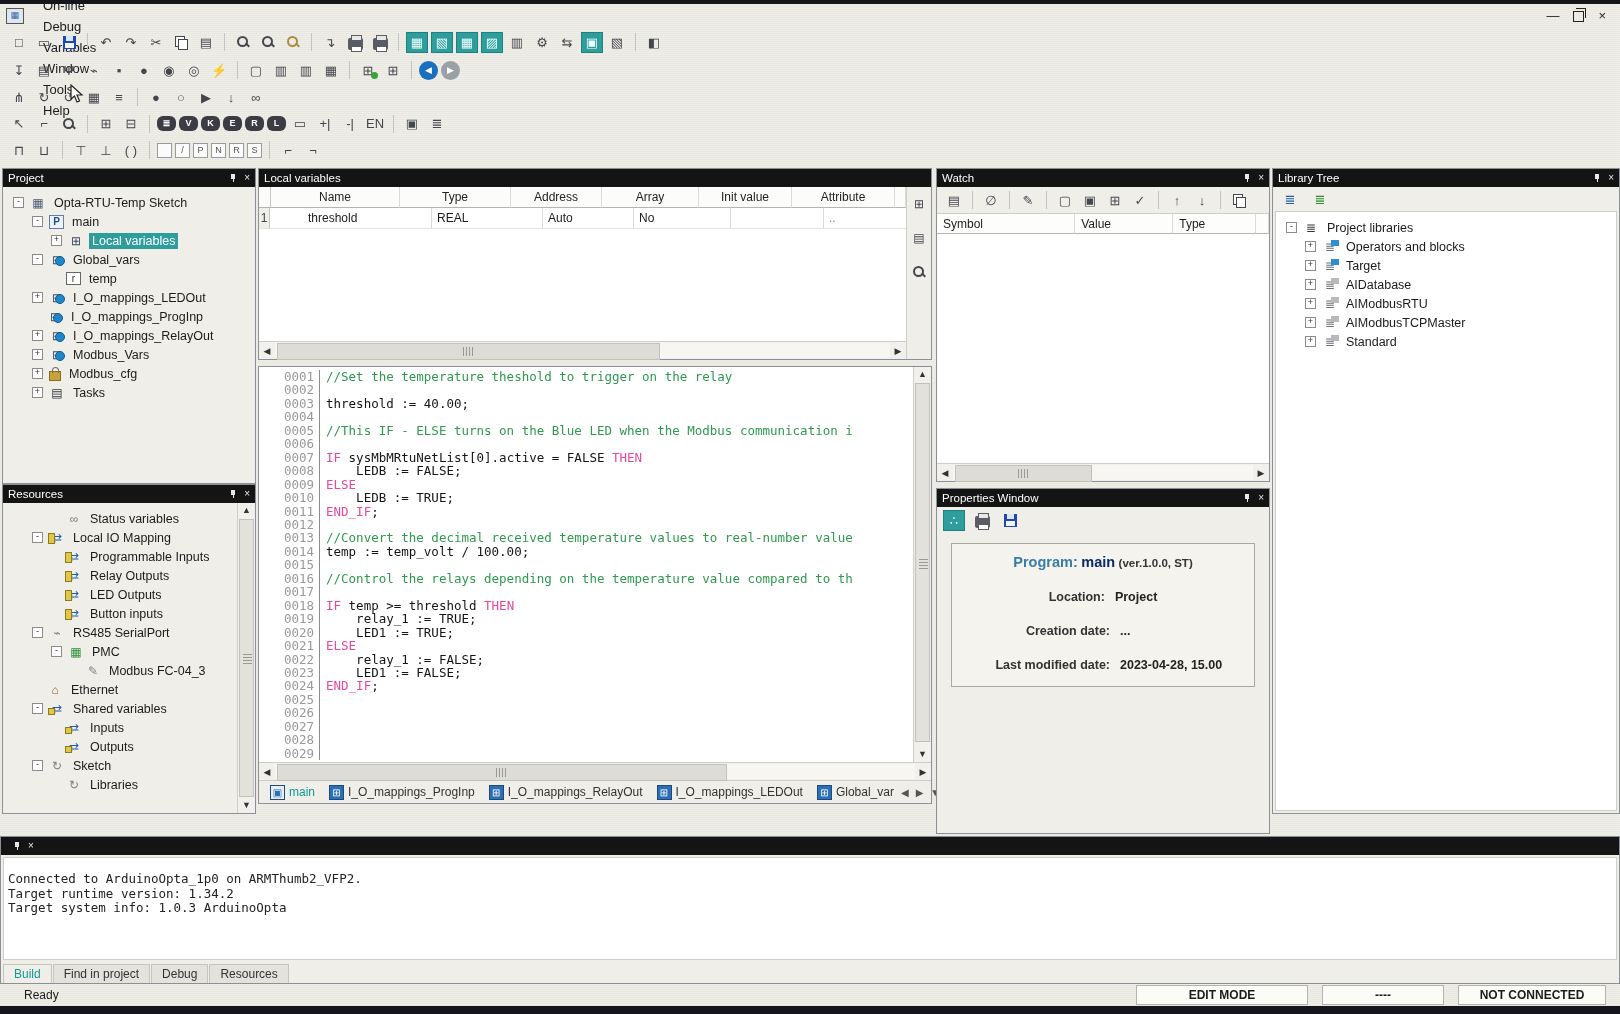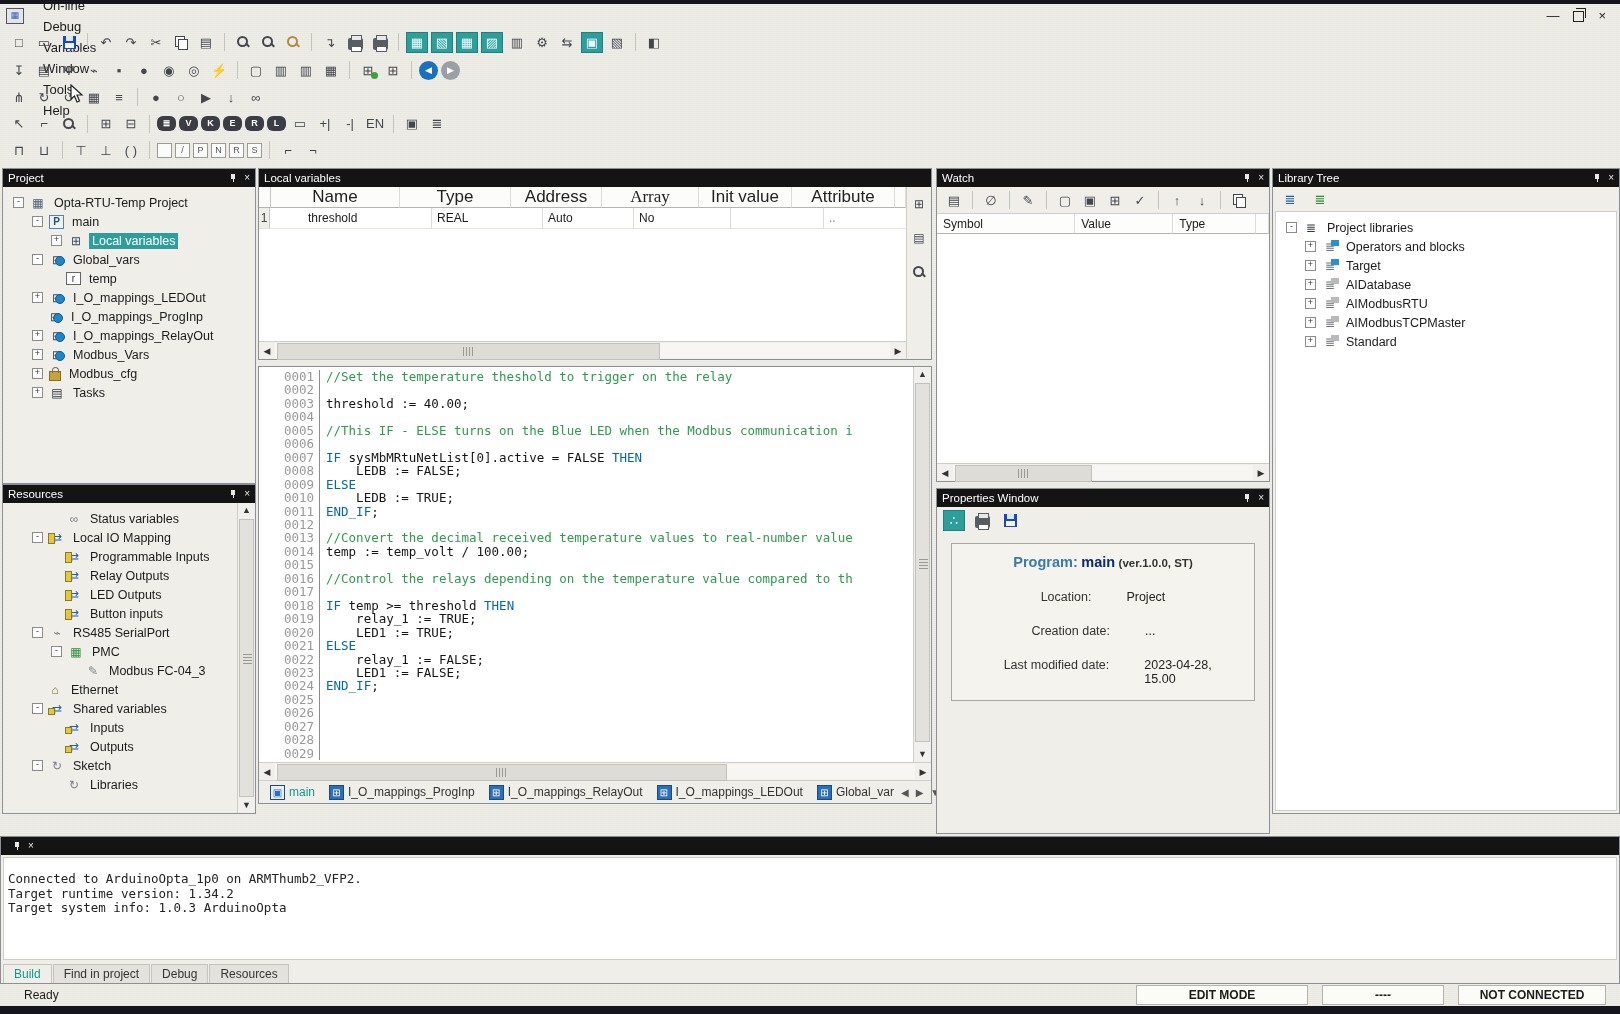--- a/index.html
+++ b/index.html
@@ -85,51 +85,51 @@
   .sbv .arr.bot{position:absolute;bottom:0;width:100%;}
   .sbv .thumb{position:absolute;left:1px;right:1px;background:#e2e1db;border:1px solid #c2c1bb;}
   .grip-v{position:absolute;top:50%;left:3px;height:12px;width:9px;transform:translateY(-50%);
       background-image:repeating-linear-gradient(0deg,#9a9a94 0 1px,transparent 1px 3px);}
   
   #locals-body{display:flex;flex:1;background:#fff;min-height:0;}
   #locals-main{flex:1;display:flex;flex-direction:column;min-width:0;}
   #locals-grid{flex:1;overflow:hidden;font-size:12px;}
   .lv-row{display:flex;height:21px;align-items:stretch;}
   .lv-cell{border-right:1px solid #dcdcd6;border-bottom:1px solid #e4e4da;display:flex;align-items:center;padding:0 5px;overflow:hidden;white-space:nowrap;}
-  .lv-head .lv-cell{justify-content:center;border-bottom:1px solid #b5b5af;font-size:17px;color:#222;background:#fcfcfa;}
+  .lv-head .lv-cell{justify-content:center;border-bottom:1px solid #b5b5af;font-size:12px;color:#222;background:#fcfcfa;}
   .lv-num{justify-content:center;background:#efefea;color:#444;border-right:1px solid #c6c6c0;}
   #locals-side{width:24px;border-left:1px solid #cfcfc9;background:#efeee9;display:flex;flex-direction:column;align-items:center;padding-top:8px;gap:16px;}
   .sidebtn{width:18px;height:18px;display:flex;align-items:center;justify-content:center;font-size:12px;color:#44464e;}
   
   #editor-panel{border:1px solid #8a8f98;background:#fff;}
   #code-wrap{position:relative;flex:1;overflow:hidden;background:#fff;}
   #code-lines{position:absolute;left:0;top:3px;right:17px;font-family:"DejaVu Sans Mono",monospace;font-size:12.5px;line-height:13.45px;white-space:pre;overflow:hidden;bottom:0;}
   .cl{display:flex;margin-left:15px;}
   .cl .ln{flex:none;width:40px;text-align:right;color:#999;padding-right:5px;border-right:1px solid #8c8c8c;margin-right:6px;}
-  .cm{color:#2f9a4f;} .kw{color:#0369a1;} .tx{color:#151515;}
+  .cm{color:#2f9a4f;} .kw{color:#ec4899;} .tx{color:#151515;}
   #tabstrip{height:22px;display:flex;align-items:center;background:#efeee9;border-top:1px solid #cfcfc9;font-size:12px;flex:none;padding-left:4px;}
   .etab{display:flex;align-items:center;gap:4px;padding:2px 7px;color:#333;white-space:nowrap;}
   .etab .ticon{width:13px;height:13px;font-size:10px;line-height:13px;text-align:center;color:#fff;background:#2c6fb4;border:1px solid #1c4a7d;}
   .etab.active{color:#0e9a93;}
   .etab.active .ticon{background:#e8eef6;color:#2c6fb4;}
   #tabctl{margin-left:auto;display:flex;gap:7px;padding-right:6px;color:#555;font-size:10px;}
   
   #watch-tools{display:flex;align-items:center;height:26px;gap:3px;padding-left:6px;background:#efeee9;flex:none;}
   #watch-head{display:flex;font-size:12px;background:#fdfdfb;border-top:1px solid #cfcfc9;flex:none;height:20px;}
   #watch-head span{border-right:1px solid #dcdcd6;border-bottom:1px solid #b5b5af;display:flex;align-items:center;padding:0 6px;}
   #watch-body{flex:1;background:#fff;}
   
   #props-tools{display:flex;align-items:center;height:26px;gap:6px;padding-left:6px;flex:none;}
   #props-tools .tbi.teal{background:#2e9e9d;border-color:#20807f;color:#fff;}
   #props-box{margin:10px 14px;border:1px solid #a8a8a2;background:#f4f3ee;padding:10px 8px 14px;font-size:12.5px;}
   #props-line1{text-align:center;margin-bottom:8px;}
   #props-line1 .pl{color:#3a7ca8;font-weight:bold;font-size:14.5px;}
   #props-line1 .pn{color:#0a2a6b;font-weight:bold;font-size:14.5px;}
   #props-line1 .pm{color:#333;font-size:11.5px;font-weight:bold;}
-  .props-row{display:flex;margin-top:20px;font-weight:normal;gap:25px;}
+  .props-row{display:flex;margin-top:20px;font-weight:bold;}
   .props-row .k{width:150px;text-align:right;color:#333;padding-right:10px;}
   .props-row .v{color:#222;}
   .props-row.center{justify-content:center;} .props-row.center .k{width:auto;}
   
   #lib-tools{display:flex;align-items:center;height:24px;gap:8px;padding-left:6px;flex:none;}
   
   #output-panel{position:absolute;left:0;top:836px;width:1618px;height:146px;border:1px solid #8a8f98;background:#efeee9;display:flex;flex-direction:column;}
   #output-text{flex:1;background:#fff;border:1px solid #cfcfc9;margin:2px;font-family:"DejaVu Sans Mono",monospace;font-size:12.5px;line-height:14.5px;padding:14px 4px 0;color:#222;overflow:hidden;}
   #output-tabs{height:21px;display:flex;align-items:flex-end;padding-left:2px;gap:1px;flex:none;font-size:12px;}
   .otab{padding:2px 10px;background:#e3e2dc;border:1px solid #c5c4be;border-bottom:none;color:#333;}
@@ -297,21 +297,21 @@
   <section class="panel" id="project-panel" style="left:2px;top:168px;width:252px;height:314px;">
     <header>
       <span class="ttl">Project</span>
       <span class="hbtn pin"></span>
       <span class="hbtn">×</span>
     </header>
     <div class="tree" id="project-tree">
         <div class="trow" style="padding-left: 10px;">
           <span class="exp">-</span>
           <span class="tico c-win">▦</span>
-          <span class="tlabel">Opta-RTU-Temp Project</span>
+          <span class="tlabel">Opta-RTU-Temp Sketch</span>
         </div>
         <div class="trow" style="padding-left: 29px;">
           <span class="exp">-</span>
           <span class="tico c-p">P</span>
           <span class="tlabel">main</span>
         </div>
         <div class="trow sel" style="padding-left: 48px;">
           <span class="exp">+</span>
           <span class="tico c-grid">⊞</span>
           <span class="tlabel">Local variables</span>
@@ -458,21 +458,21 @@
       <span class="ttl">Local variables</span>
     </header>
     <div id="locals-body">
       <div id="locals-main">
         <div id="locals-grid">
             <div class="lv-row lv-head">
               <span class="lv-cell lv-num" style="width: 38px;"></span>
               <span class="lv-cell" style="width: 118px; flex: 0 0 auto;">Name</span>
               <span class="lv-cell" style="width: 100px; flex: 0 0 auto;">Type</span>
               <span class="lv-cell" style="width: 80px; flex: 0 0 auto;">Address</span>
-              <span class="lv-cell" style="width: 86px; flex: 0 0 auto; font-family: Liberation Serif, serif;">Array</span>
+              <span class="lv-cell" style="width: 86px; flex: 0 0 auto;">Array</span>
               <span class="lv-cell" style="width: 82px; flex: 0 0 auto;">Init value</span>
               <span class="lv-cell" style="width: 92px; flex: 0 0 auto;">Attribute</span>
               <span class="lv-cell" style="flex: 1 1 0%;"></span>
             </div>
             <div class="lv-row">
               <span class="lv-cell lv-num" style="width: 38px;">1</span>
               <span class="lv-cell" style="width: 118px; flex: 0 0 auto; padding-left: 38px;">threshold</span>
               <span class="lv-cell" style="width: 100px; flex: 0 0 auto;">REAL</span>
               <span class="lv-cell" style="width: 80px; flex: 0 0 auto;">Auto</span>
               <span class="lv-cell" style="width: 86px; flex: 0 0 auto;">No</span>

